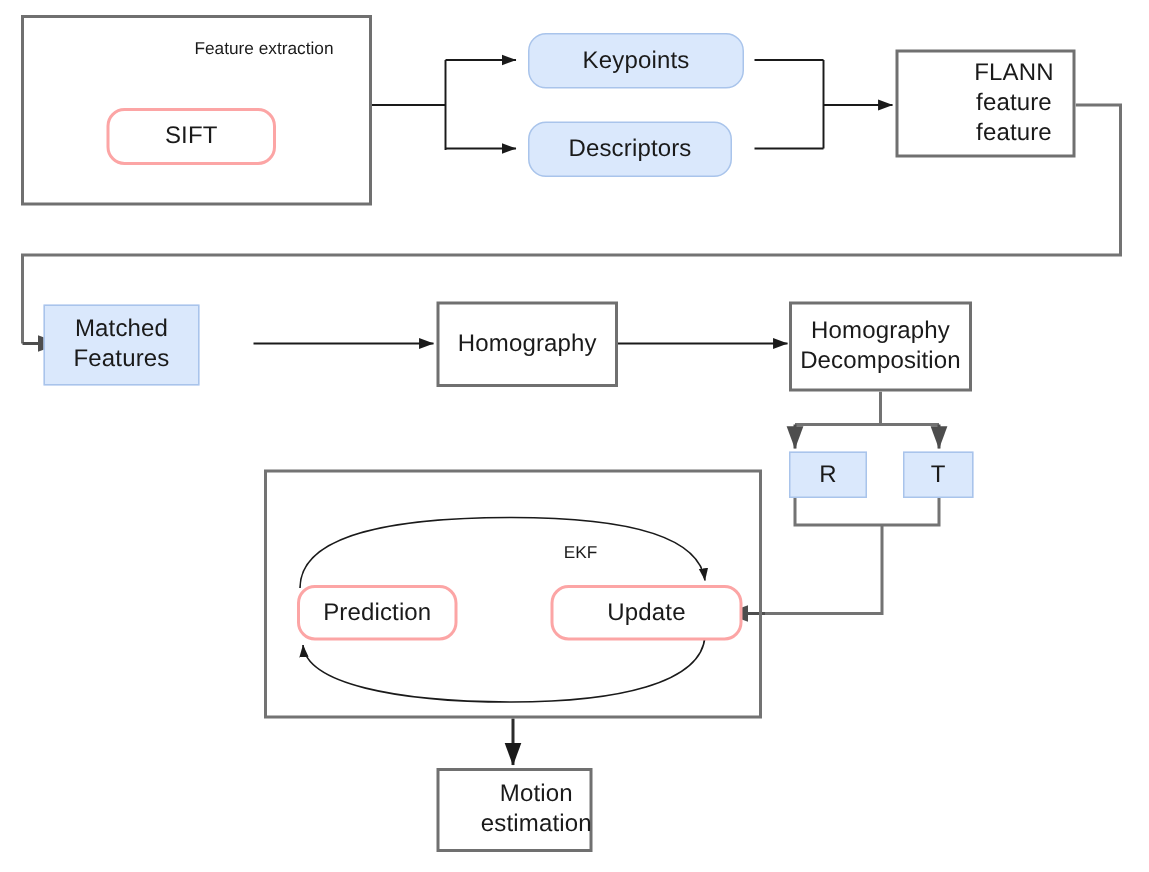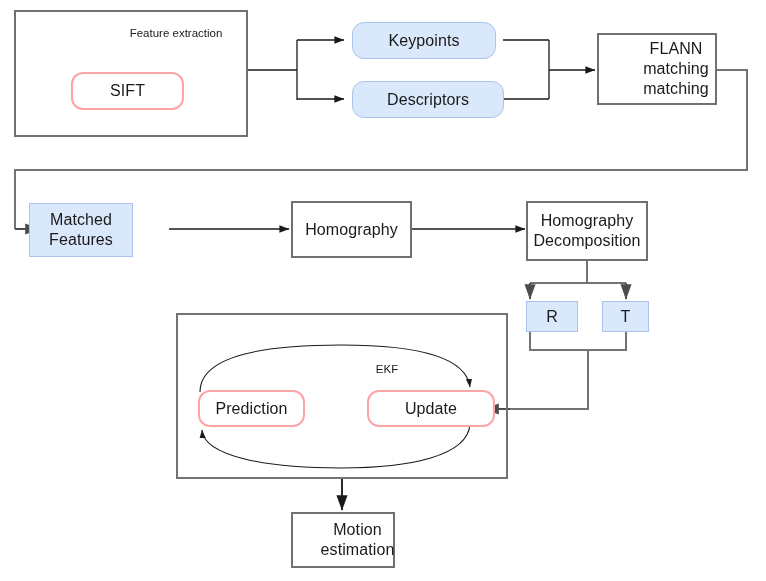--- a/index.html
+++ b/index.html
@@ -149,25 +149,25 @@
   <div class="container-box" style="left:14px; top:10px; width:234px; height:127px;"></div>
   <div class="group-label" style="left:14px; top:27px; width:234px;">Feature extraction</div>
 
   <div class="ekf-box" style="left:176px; top:313px; width:332px; height:166px;"></div>
   <div class="group-label" style="left:176px; top:331px; width:332px;margin-top:32px;">EKF</div>
 
   <div class="node plain plain-thin rounded" style="left:71px; top:72px; width:113px; height:38px;">SIFT</div>
 
   <div class="node blue rounded" style="left:352px; top:22px; width:144px; height:37px;">Keypoints</div>
 
-  <div class="node blue rounded" style="left:352px; top:81px; width:152px; height:37px;">Descriptors</div>
+  <div class="node blue rounded" style="left:352px; top:81px; width:136px; height:37px;">Descriptors</div>
 
   <div class="node plain" style="left:597px; top:33px; width:120px; height:72px; flex-direction:column;padding-left:38px;">
     <span>FLANN</span>
-    <span>matching matching</span>
+    <span>feature feature</span>
   </div>
 
   <div class="node blue" style="left:29px; top:203px; width:104px; height:54px;">Matched Features</div>
 
   <div class="node plain" style="left:291px; top:201px; width:121px; height:57px;">Homography</div>
 
   <div class="node plain" style="left:526px; top:201px; width:122px; height:60px; flex-direction:column;">
     <span>Homography</span>
     <span>Decomposition</span>
   </div>

